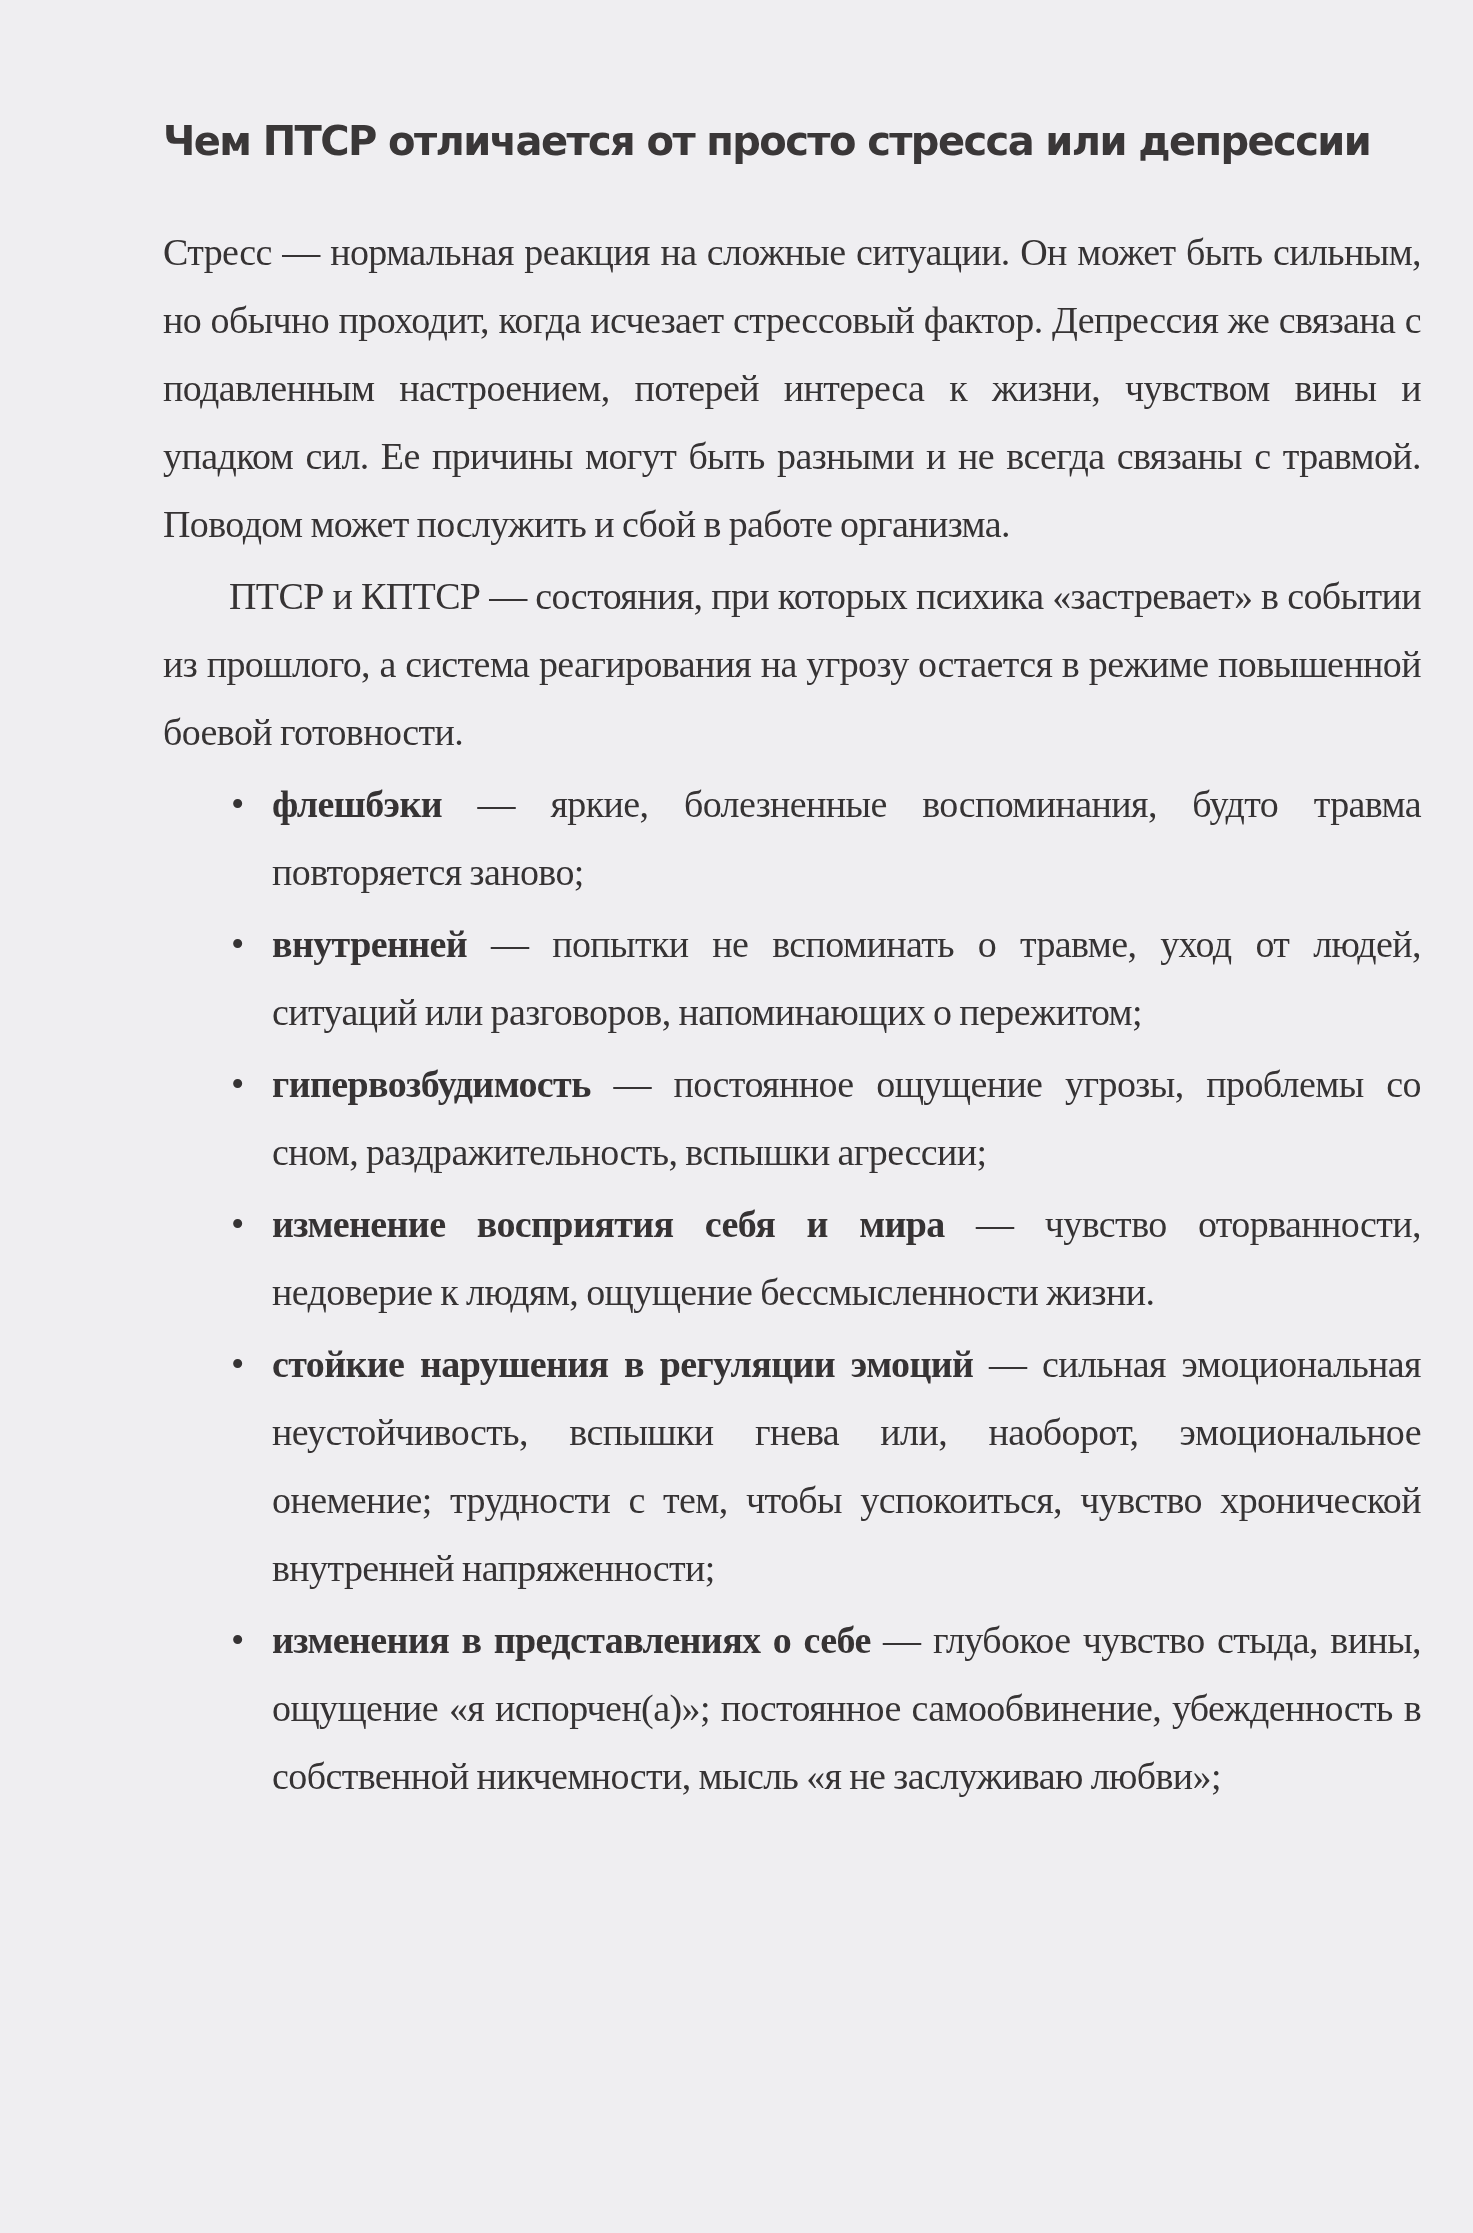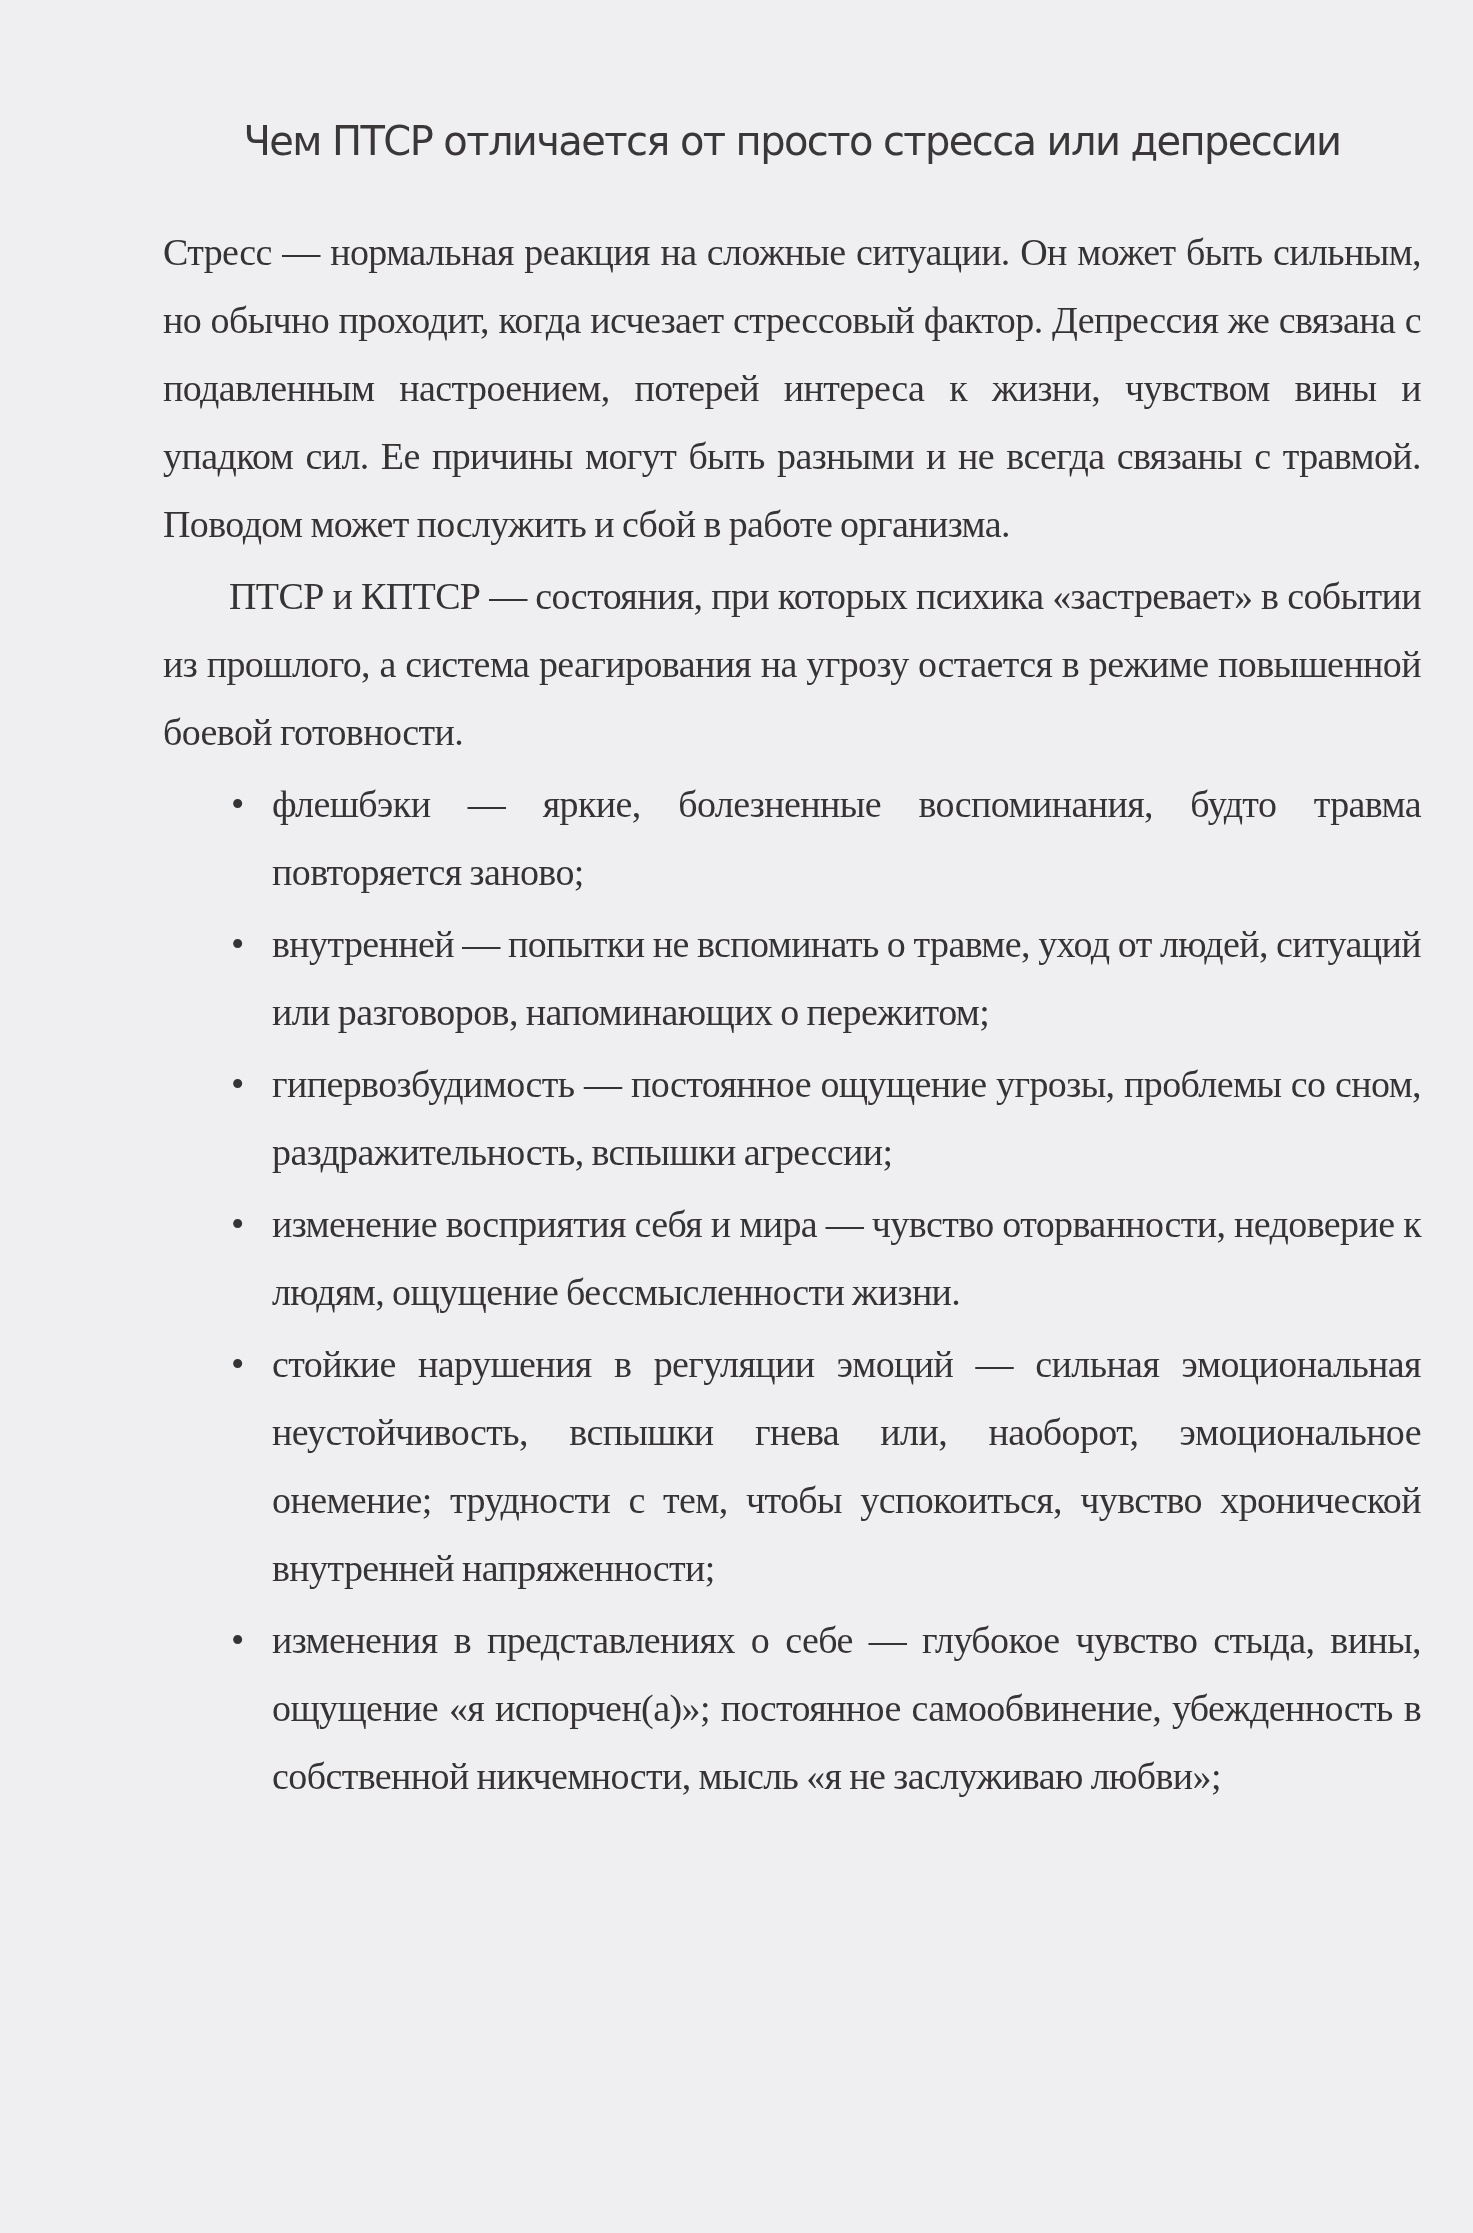--- a/index.html
+++ b/index.html
@@ -15,27 +15,26 @@
       position: relative;
     }
     .page {
       position: absolute;
       left: 163px;
       top: 112px;
       width: 1258px;
     }
     .heading {
       font-family: "DejaVu Sans", sans-serif;
-      font-weight: normal;
+      font-weight: bold;
       font-size: 40px;
       line-height: 58px;
       letter-spacing: -1.6px;
       color: #3a3738;
       margin: 0 0 48px 0;
-      text-align: center;
     }
     .body-text {
       font-family: "Liberation Serif", serif;
       font-size: 38px;
       line-height: 68px;
       text-align: justify;
       letter-spacing: -0.6px;
       word-spacing: -1px;
     }
     .para {
@@ -54,21 +53,21 @@
       position: relative;
       padding-left: 109px;
       margin-top: 4px;
     }
     .bullet {
       position: absolute;
       left: 68px;
       top: 0;
     }
     .term {
-      font-weight: normal;
+      font-weight: bold;
     }
   </style>
 </head>
 <body>
 
 <div class="page">
   <h2 class="heading">Чем ПТСР отличается от просто стресса или депрессии</h2>
 
   <div class="body-text">
     <p class="para">Стресс — нормальная реакция на сложные ситуации. Он может быть сильным, но обычно проходит, когда исчезает стрессовый фактор. Депрессия же связана с подавленным настроением, потерей интереса к жизни, чувством вины и упадком сил. Ее причины могут быть разными и не всегда связаны с травмой. Поводом может послужить и сбой в работе организма.</p>

